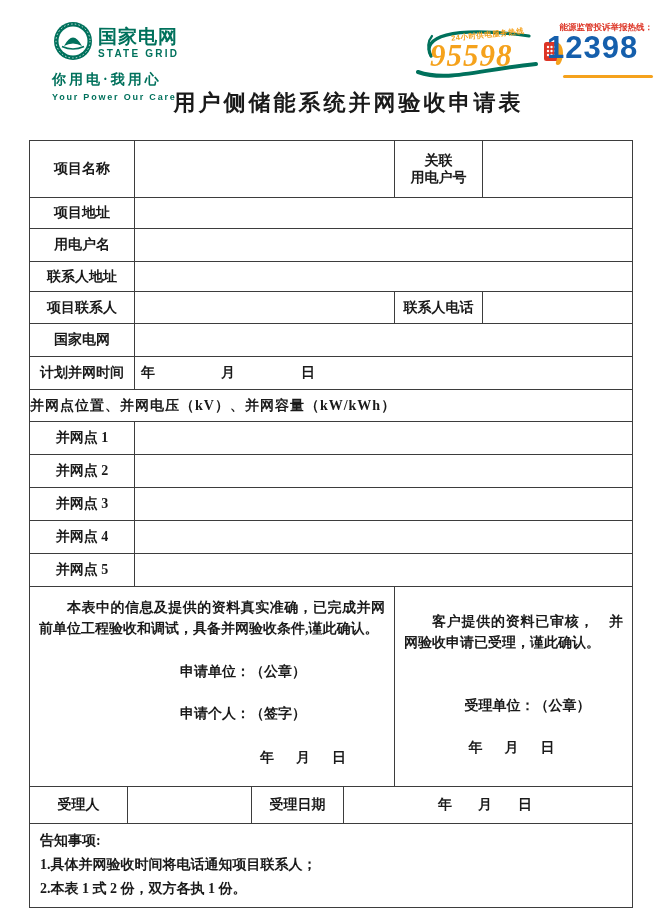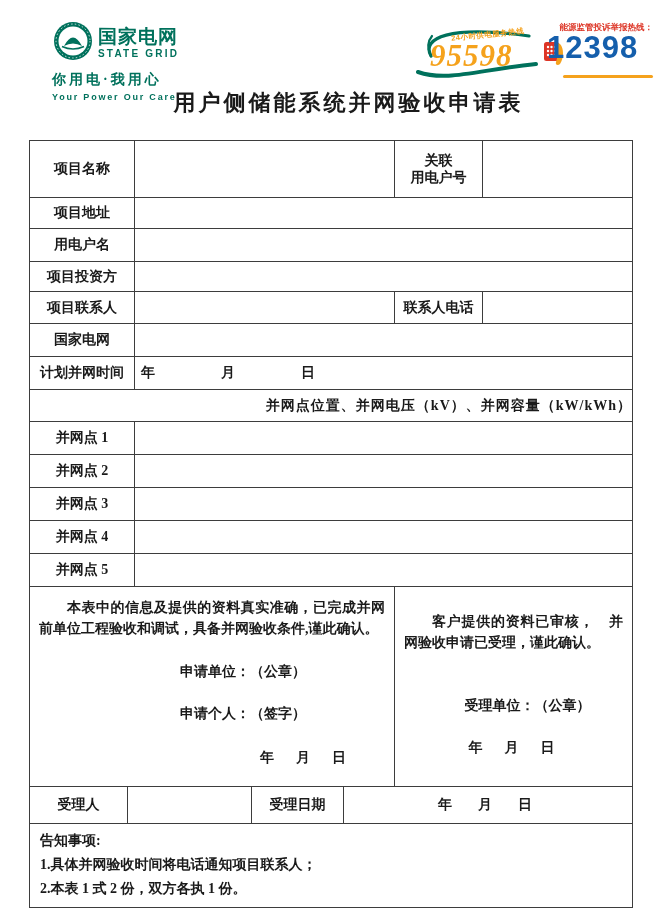--- a/index.html
+++ b/index.html
@@ -47,21 +47,21 @@
   }
 
   
   table{border-collapse:collapse;table-layout:fixed;}
   .tbl{position:absolute;left:29px;width:603px;}
   .tbl1{top:140px;}
   .tbl2{top:786px;}
   td{border:1px solid #3d3d3d;font-size:14px;font-weight:bold;padding:0;vertical-align:middle;}
   td.lbl{text-align:center;line-height:1.25;}
   td.val{padding:0 6px;}
-  td.span-head{text-align:right;letter-spacing:1px;}
+  td.span-head{text-align:left;letter-spacing:1px;}
   .plan-date{padding-left:88px;letter-spacing:2px;}
 
   
   td.decl{vertical-align:top;}
   .decl-text{margin:10px 9px 0 9px;text-indent:2em;text-align:justify;line-height:21px;font-size:14px;}
   .decl-line{margin-top:24px;font-size:14px;text-align:center;}
   .decl-left-indent{padding-left:62px;}
   .decl-right-indent{padding-left:28px;}
   .decl-date-l{margin-top:26px;text-align:right;padding-right:44px;font-size:14px;letter-spacing:4px;}
   .decl-date-r{margin-top:24px;text-align:center;font-size:14px;letter-spacing:4px;}
@@ -154,21 +154,21 @@
     </tr>
     <tr style="height:31px">
       <td class="lbl">项目地址</td>
       <td class="val" colspan="3"></td>
     </tr>
     <tr style="height:33px">
       <td class="lbl">用电户名</td>
       <td class="val" colspan="3"></td>
     </tr>
     <tr style="height:30px">
-      <td class="lbl">项目投资方</td>
+      <td class="lbl">联系人地址</td>
       <td class="val" colspan="3"></td>
     </tr>
     <tr style="height:32px">
       <td class="lbl">项目联系人</td>
       <td class="val"></td>
       <td class="lbl">联系人电话</td>
       <td class="val"></td>
     </tr>
     <tr style="height:33px">
       <td class="lbl">国家电网</td>

